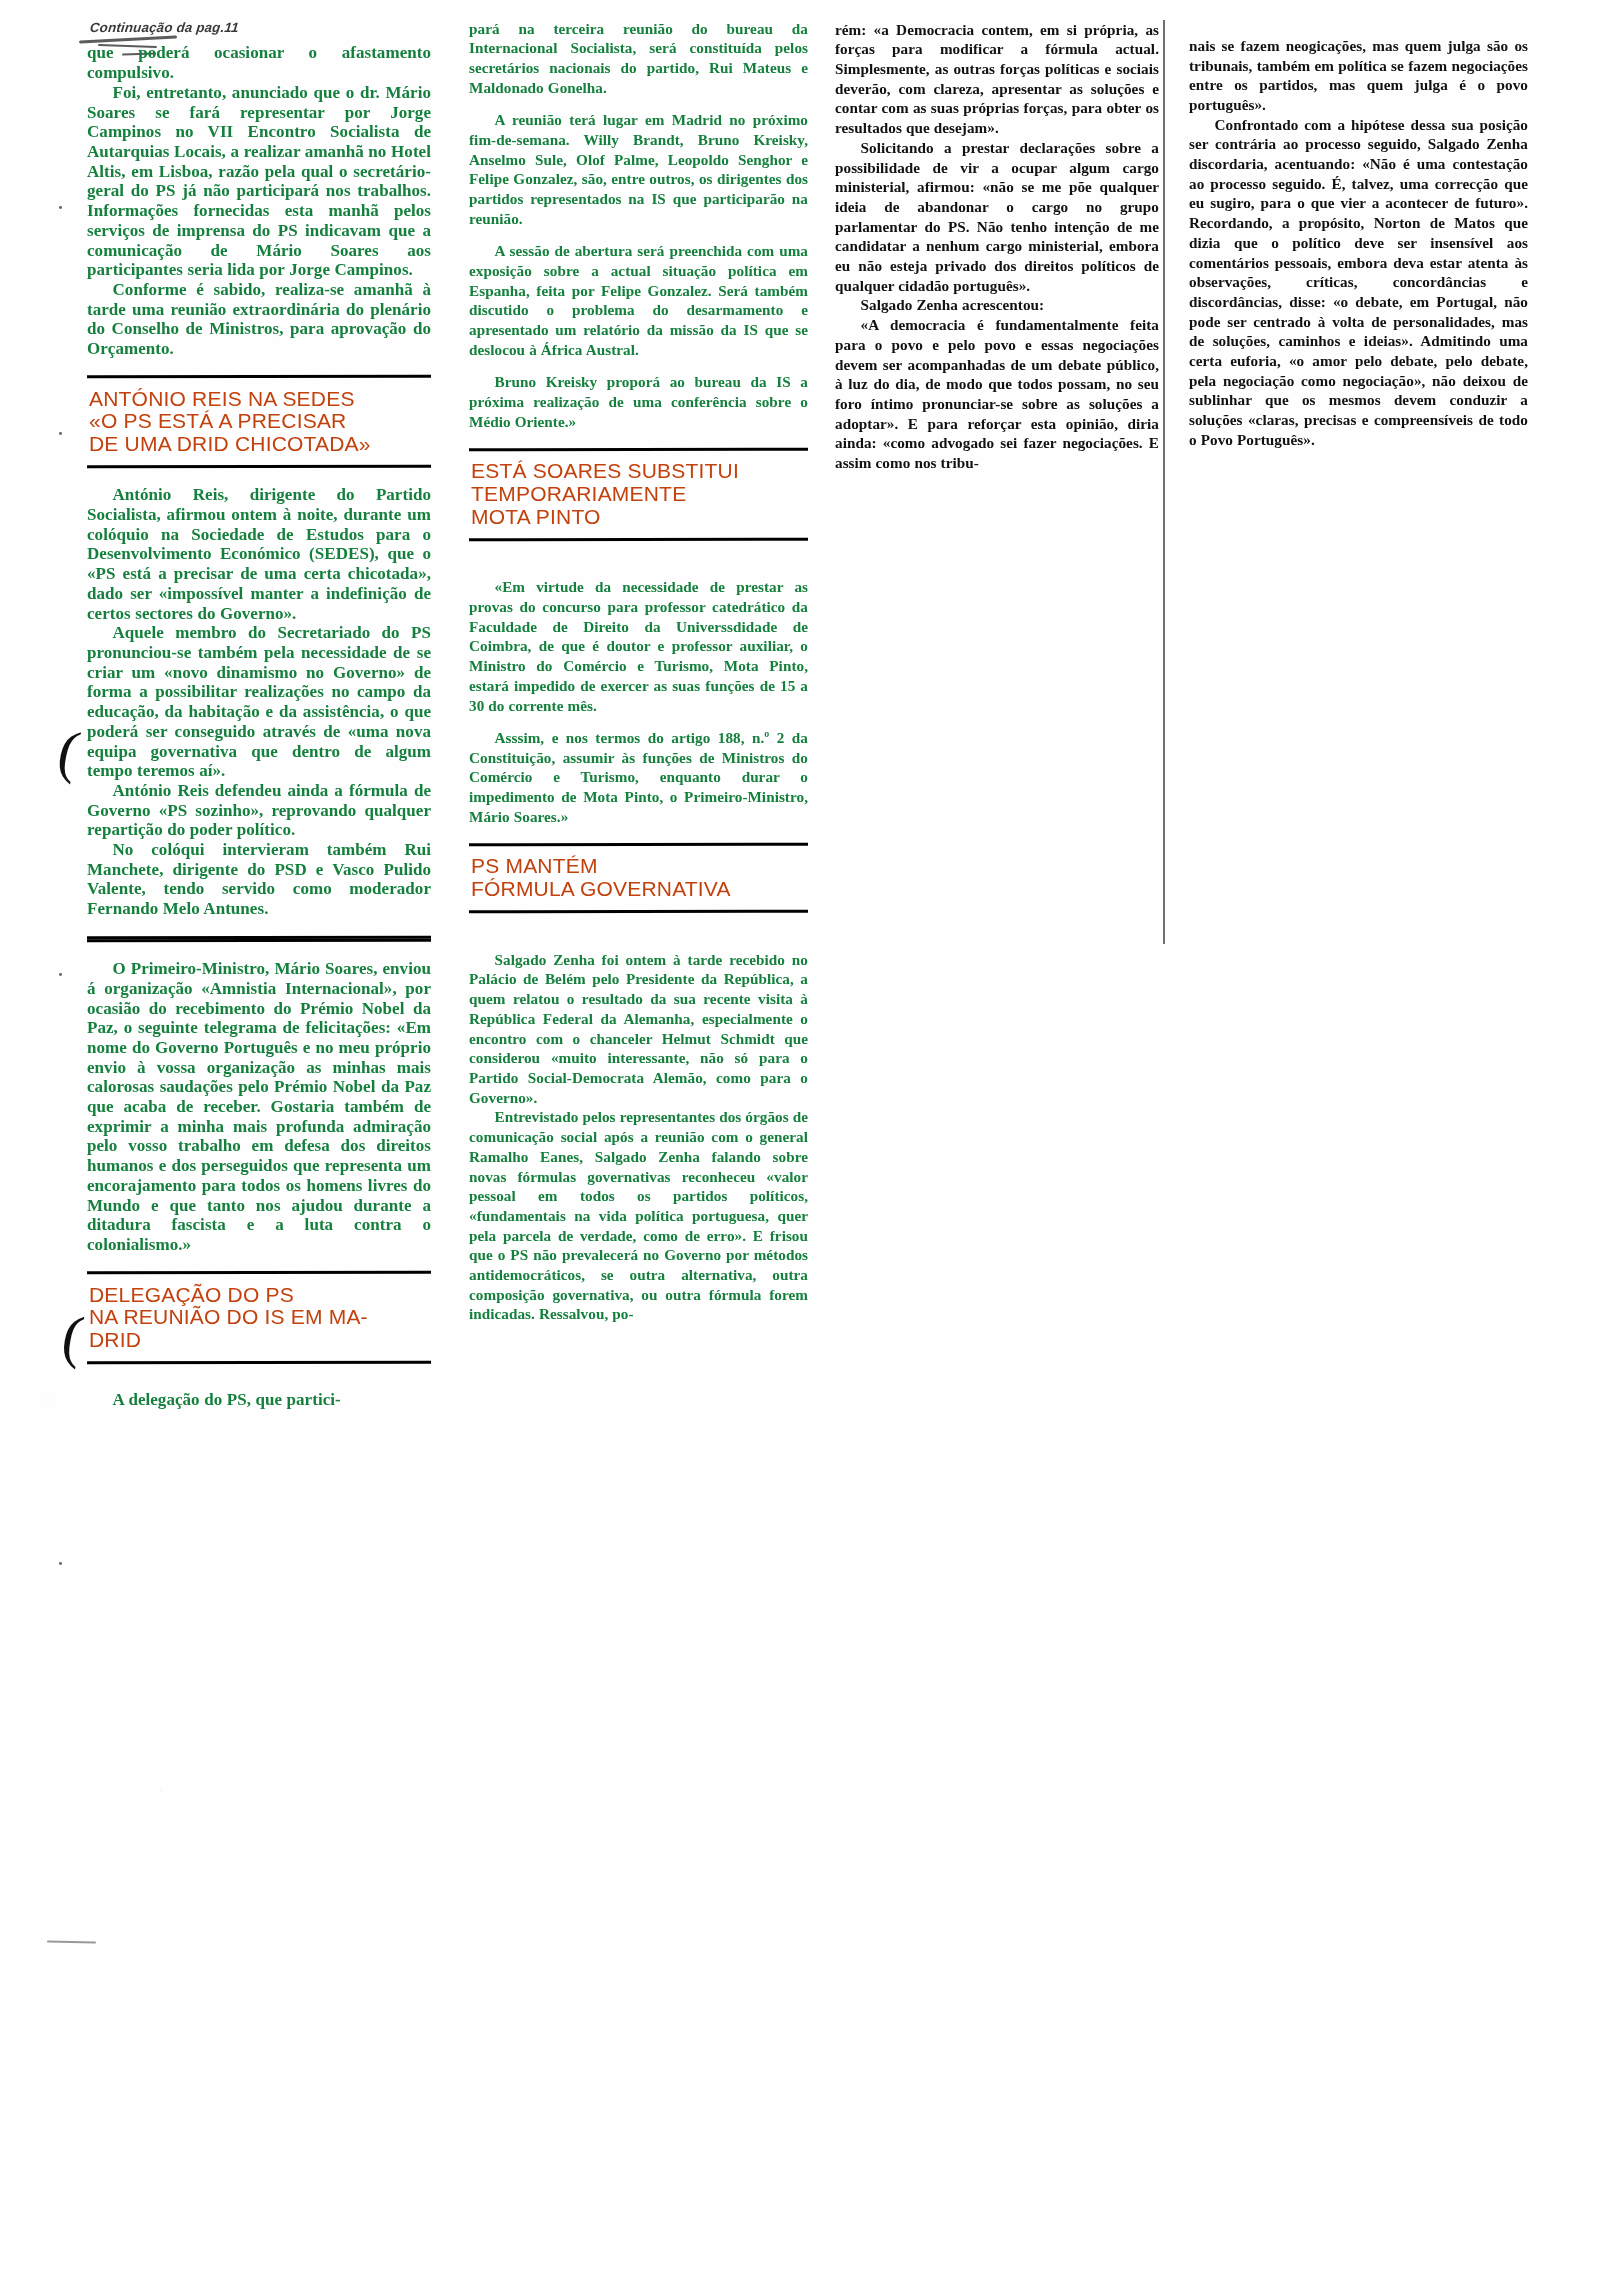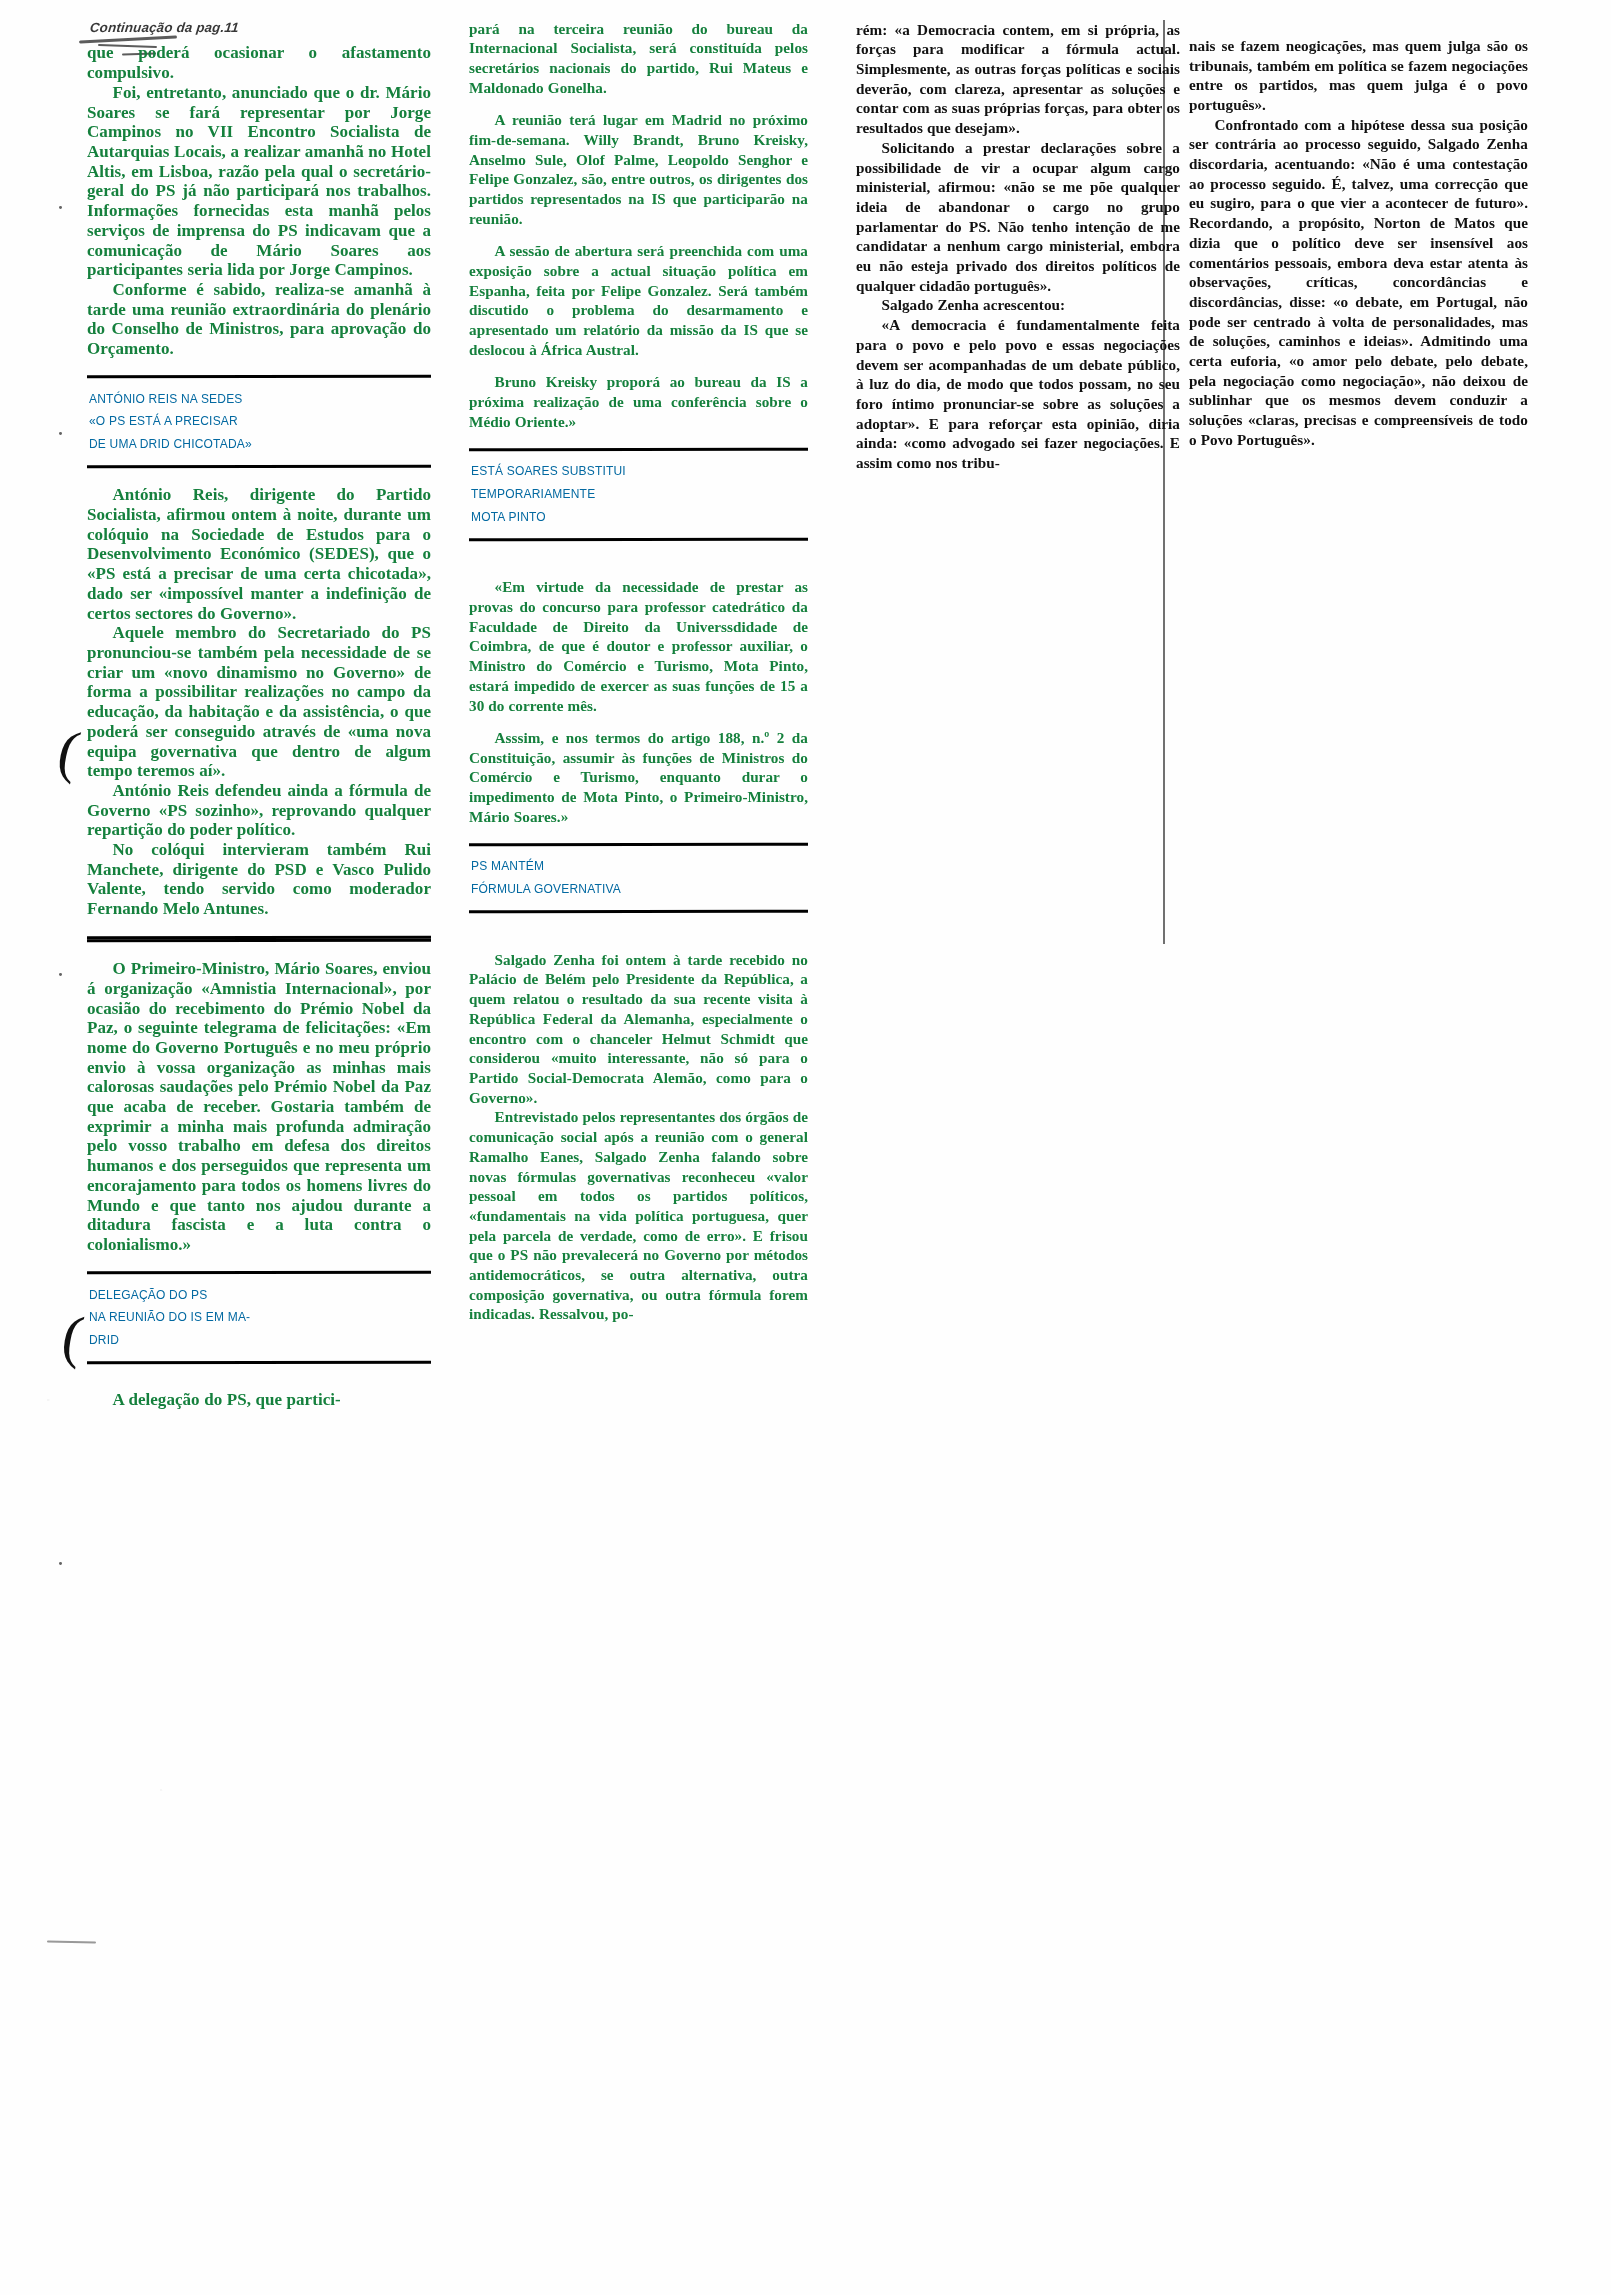--- a/index.html
+++ b/index.html
@@ -39,21 +39,21 @@
   }
 
   
   .col {
     position: absolute;
     top: 0;
     box-sizing: border-box;
   }
   .col-1 { left: 87px;  width: 344px;  top: 19.7px; }
   .col-2 { left: 469px;  width: 339px;  top: 4.9px; }
-  .col-3 { left: 835px; width: 324px;  top: 8.8px; margin-left: 21px; }
+  .col-3 { left: 835px; width: 324px;  top: 8.8px; }
   .col-4 { left: 1189px; width: 339px;  top: 25px; }
 
   .folio {
     font-family: "Liberation Sans", "DejaVu Sans", sans-serif;
     font-style: italic;
     font-weight: bold;
     font-size: 13.3px;
     letter-spacing: 0.2px;
     color: #1c1c1c;
     margin: 0 0 8.8px 2.5px;
@@ -89,25 +89,25 @@
     height: 3.4px;
     background: #000;
     margin: 0;
     border: 0;
     transform: rotate(-0.12deg);
   }
   .rule.thin { height: 2.5px; }
   h2.headline {
     font-family: "Liberation Sans", "DejaVu Sans", sans-serif;
     font-weight: 400;
-    font-size: 12px;
+    font-size: 21px;
     line-height: 22.6px;
     letter-spacing: 0.2px;
     margin: 8.8px 0 9.8px 2px;
-    color: #0369a1;
+    color: #c2410c;
     text-transform: none;
   }
   h2.headline span { display: block; white-space: nowrap; }
 
   .gap-sm { height: 12.8px; }
   .gap-md { height: 21.6px; }
   .gap-lg { height: 32px; }
 
   
   .col-divider {

